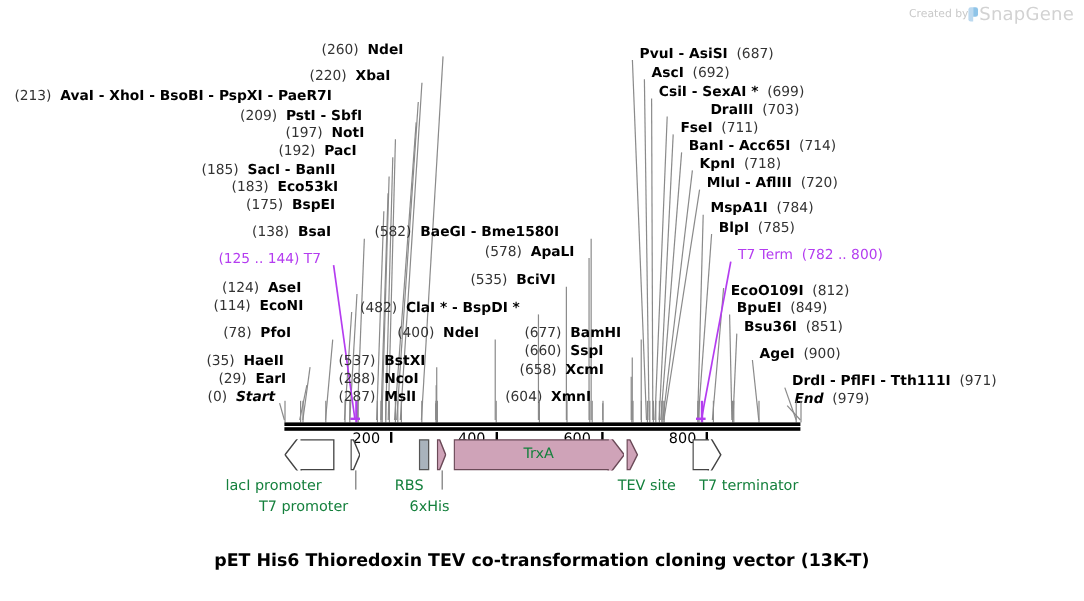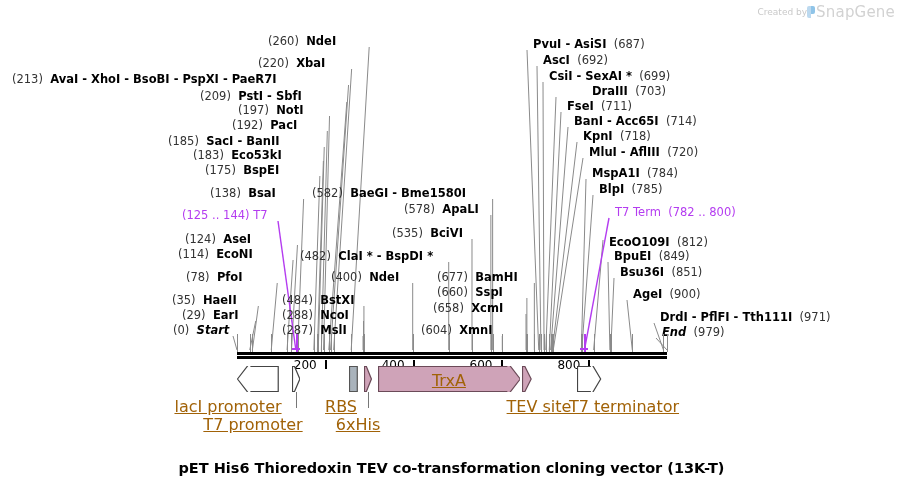--- a/index.html
+++ b/index.html
@@ -28,21 +28,21 @@
 
   
   .axisbar{position:absolute;background:#000;}
   .tickTop{position:absolute;background:#8a8a8a;width:1px;}
   .tickTop.pk{background:#b43cf0;width:2px;}
   .rtick{position:absolute;background:#000;width:2px;height:9px;}
   .rnum{position:absolute;font-size:12px;color:#000;white-space:nowrap;}
 
   
   .glyph{position:absolute;}
-  .flabel{position:absolute;font-size:16px;color:#a16207;white-space:nowrap;text-align:center;text-decoration:underline;}
+  .flabel{position:absolute;font-size:12px;color:#15803d;white-space:nowrap;text-align:center;}
   .stem{position:absolute;width:1px;background:#777;}
 
   
   .title{position:absolute;width:903px;text-align:center;font-size:14.5px;font-weight:bold;}
   .subtitle{position:absolute;width:903px;text-align:center;font-size:11.5px;color:#111;}
 </style>
 </head>
 <body>
 
 <div id="map">
@@ -117,21 +117,21 @@
       <div class="lbl" style="left: 185px; top: 233px;"><span class="pos">(124)</span>&nbsp;&nbsp;<span class="enz">AseI</span></div>
       <div class="lbl" style="left: 178px; top: 248px;"><span class="pos">(114)</span>&nbsp;&nbsp;<span class="enz">EcoNI</span></div>
       <div class="lbl" style="left: 186px; top: 271px;"><span class="pos">(78)</span>&nbsp;&nbsp;<span class="enz">PfoI</span></div>
       <div class="lbl" style="left: 172px; top: 294px;"><span class="pos">(35)</span>&nbsp;&nbsp;<span class="enz">HaeII</span></div>
       <div class="lbl" style="left: 182px; top: 309px;"><span class="pos">(29)</span>&nbsp;&nbsp;<span class="enz">EarI</span></div>
       <div class="lbl" style="left: 312px; top: 187px;"><span class="pos">(582)</span>&nbsp;&nbsp;<span class="enz">BaeGI</span><span class="sep"> - </span><span class="enz">Bme1580I</span></div>
       <div class="lbl" style="left: 404px; top: 203px;"><span class="pos">(578)</span>&nbsp;&nbsp;<span class="enz">ApaLI</span></div>
       <div class="lbl" style="left: 392px; top: 227px;"><span class="pos">(535)</span>&nbsp;&nbsp;<span class="enz">BciVI</span></div>
       <div class="lbl" style="left: 300px; top: 250px;"><span class="pos">(482)</span>&nbsp;&nbsp;<span class="enz">ClaI *</span><span class="sep"> - </span><span class="enz">BspDI *</span></div>
       <div class="lbl" style="left: 331px; top: 271px;"><span class="pos">(400)</span>&nbsp;&nbsp;<span class="enz">NdeI</span></div>
-      <div class="lbl" style="left: 282px; top: 294px;"><span class="pos">(484)</span>&nbsp;&nbsp;<span class="enz">BstXI</span></div>
+      <div class="lbl" style="left: 282px; top: 294px;"><span class="pos">(537)</span>&nbsp;&nbsp;<span class="enz">BstXI</span></div>
       <div class="lbl" style="left: 282px; top: 309px;"><span class="pos">(288)</span>&nbsp;&nbsp;<span class="enz">NcoI</span></div>
       <div class="lbl" style="left: 282px; top: 324px;"><span class="pos">(287)</span>&nbsp;&nbsp;<span class="enz">MslI</span></div>
       <div class="lbl" style="left: 437px; top: 271px;"><span class="pos">(677)</span>&nbsp;&nbsp;<span class="enz">BamHI</span></div>
       <div class="lbl" style="left: 437px; top: 286px;"><span class="pos">(660)</span>&nbsp;&nbsp;<span class="enz">SspI</span></div>
       <div class="lbl" style="left: 433px; top: 302px;"><span class="pos">(658)</span>&nbsp;&nbsp;<span class="enz">XcmI</span></div>
       <div class="lbl" style="left: 421px; top: 324px;"><span class="pos">(604)</span>&nbsp;&nbsp;<span class="enz">XmnI</span></div>
       <div class="lbl" style="left: 533px; top: 38px;"><span class="enz">PvuI</span><span class="sep"> - </span><span class="enz">AsiSI</span>&nbsp;&nbsp;<span class="pos">(687)</span></div>
       <div class="lbl" style="left: 543px; top: 54px;"><span class="enz">AscI</span>&nbsp;&nbsp;<span class="pos">(692)</span></div>
       <div class="lbl" style="left: 549px; top: 70px;"><span class="enz">CsiI</span><span class="sep"> - </span><span class="enz">SexAI *</span>&nbsp;&nbsp;<span class="pos">(699)</span></div>
       <div class="lbl" style="left: 592px; top: 85px;"><span class="enz">DraIII</span>&nbsp;&nbsp;<span class="pos">(703)</span></div>

